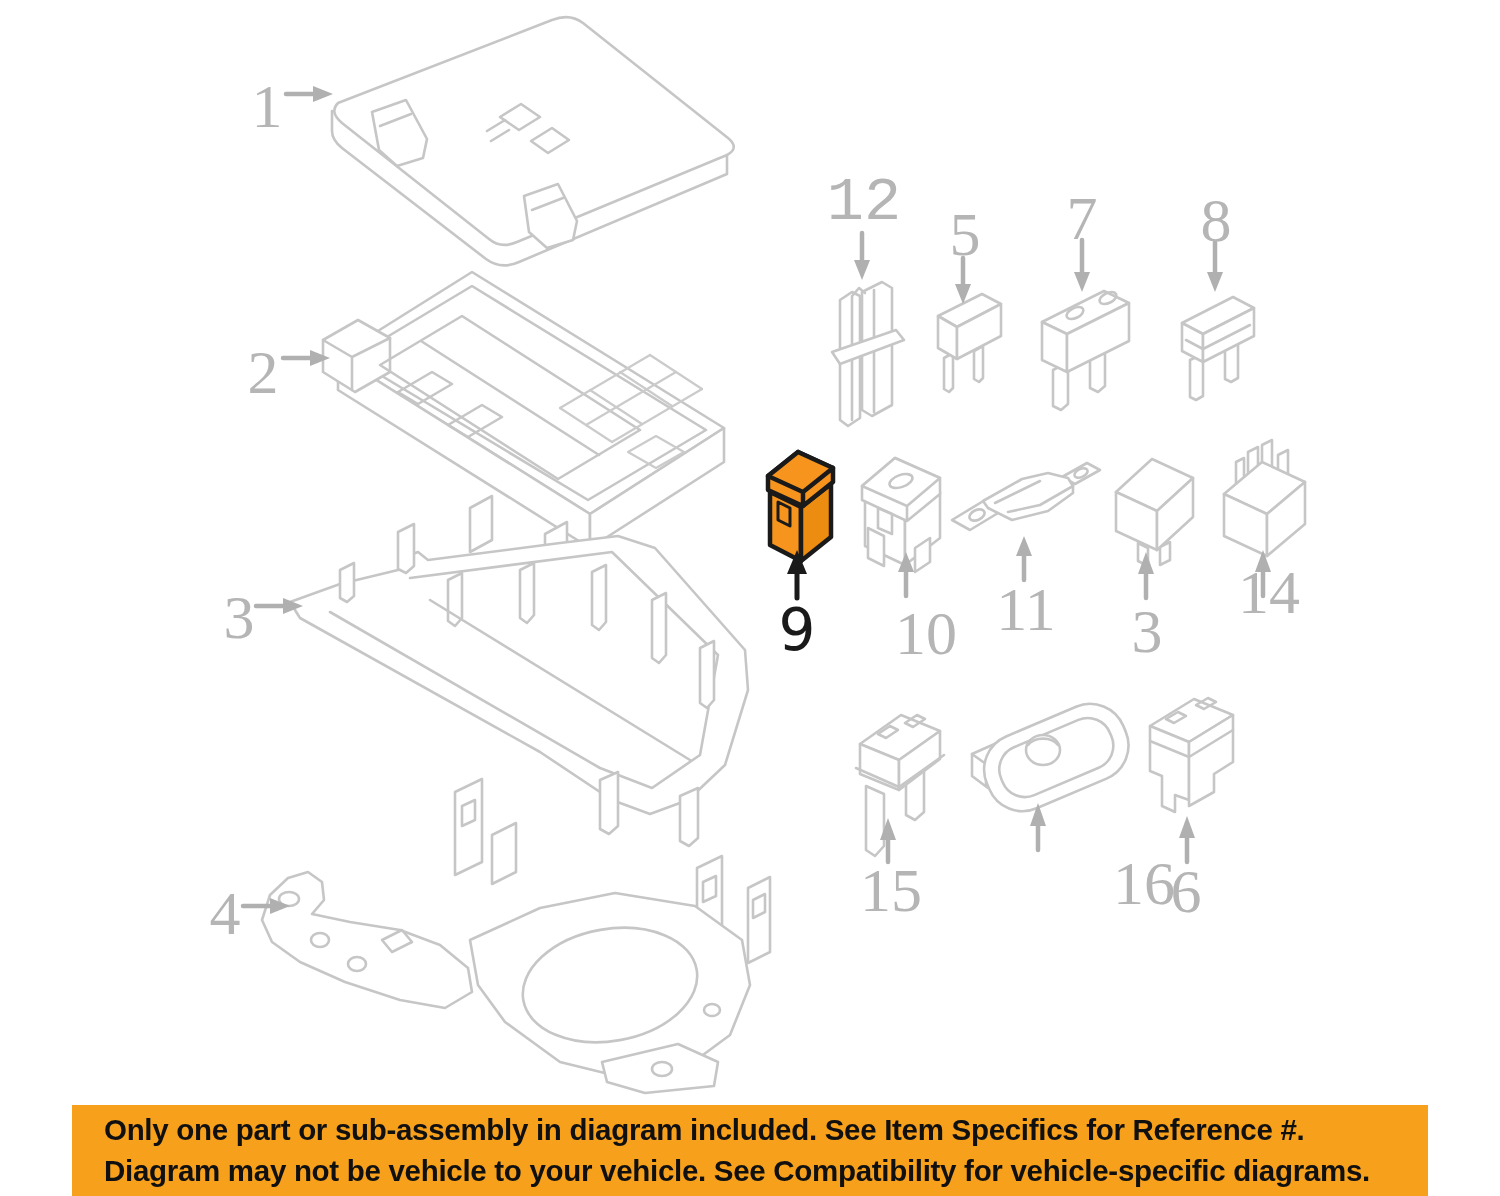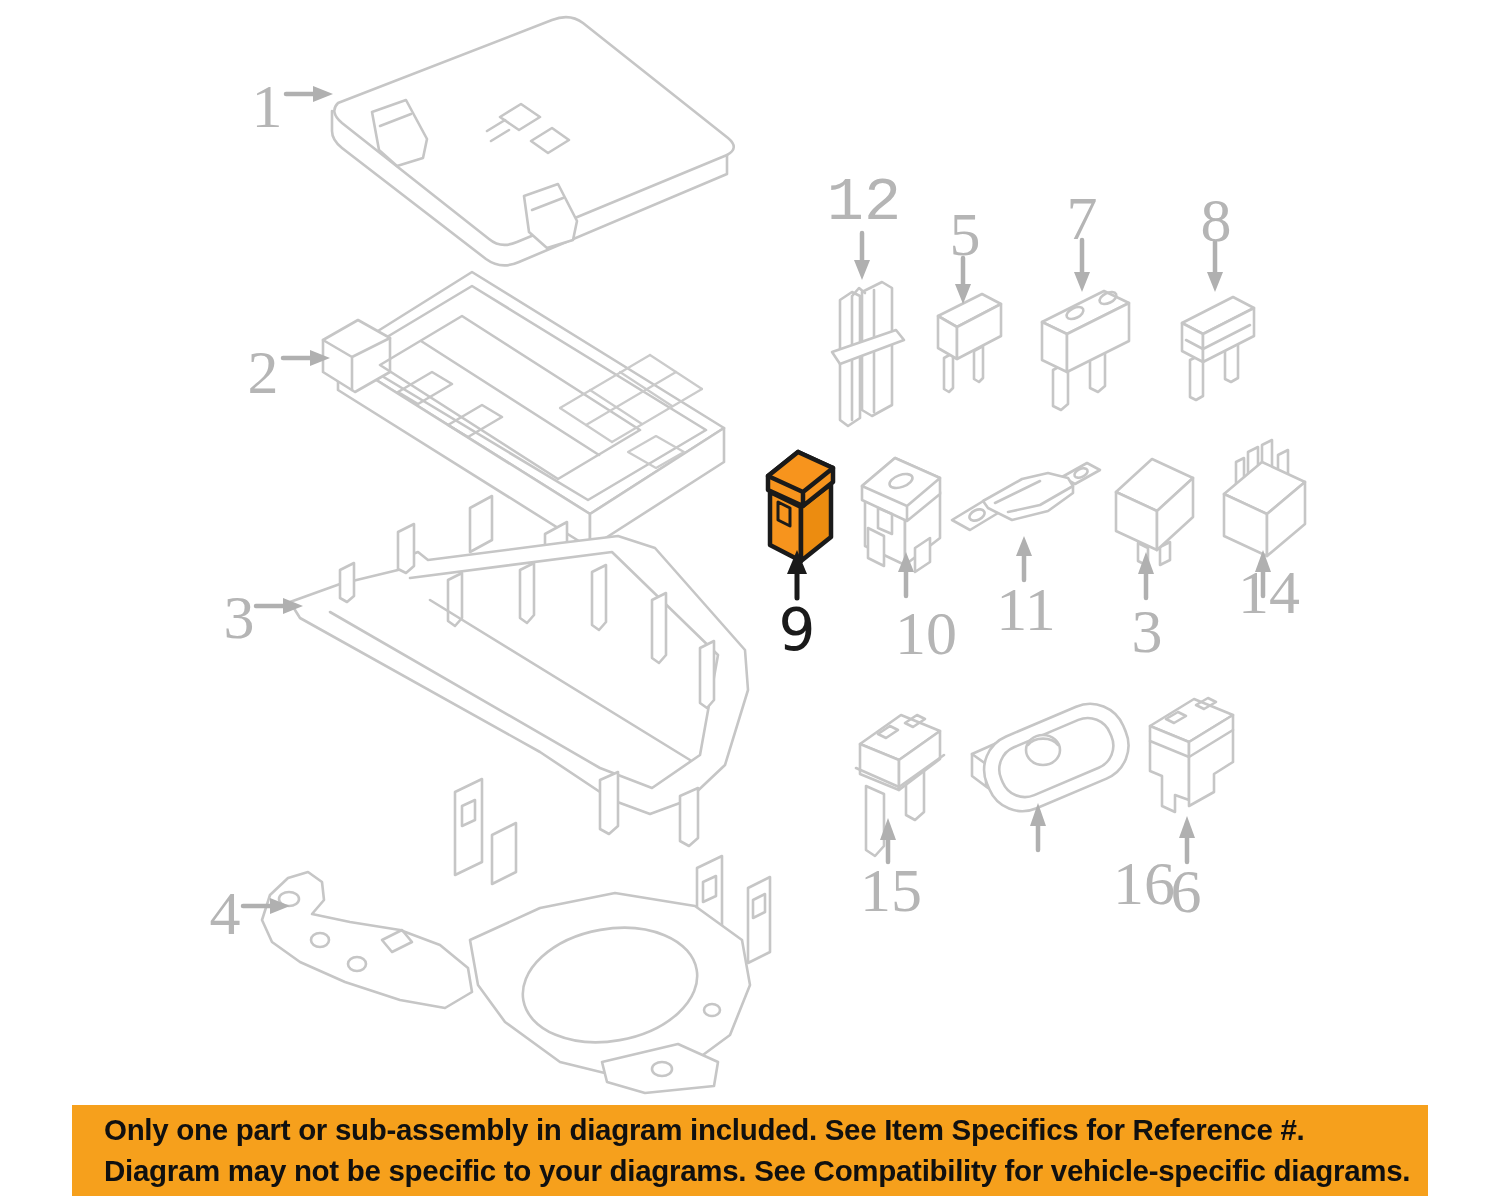--- a/index.html
+++ b/index.html
@@ -293,16 +293,16 @@
 <div class="num" style="left:908px;top:633px;margin-left:18px;">10</div>
 <div class="num" style="left:1026px;top:609px;">11</div>
 <div class="num" style="left:1147px;top:631px;">3</div>
 <div class="num" style="left:1269px;top:592px;">14</div>
 <div class="num" style="left:891px;top:890px;">15</div>
 <div class="num" style="left:1096px;top:883px;margin-left:48px;">16</div>
 <div class="num" style="left:1186px;top:891px;">6</div>
 
 <div class="banner" style="background-color: rgb(246, 160, 28);">
   <div>Only one part or sub-assembly in diagram included. See Item Specifics for Reference #.</div>
-  <div>Diagram may not be specific to your diagrams. See Compatibility for vehicle-specific diagrams.</div>
+  <div>Diagram may not be vehicle to your vehicle. See Compatibility for vehicle-specific diagrams.</div>
 </div>
 
 </div>
 
 </body></html>

